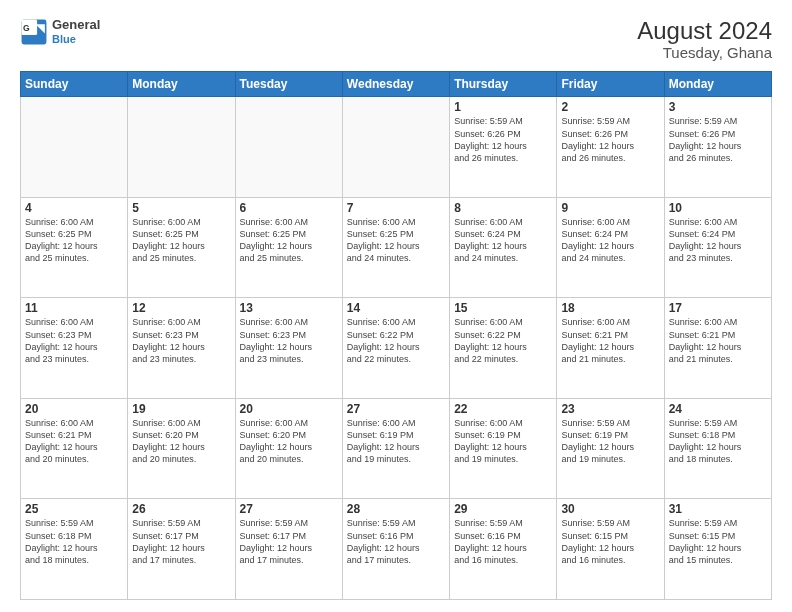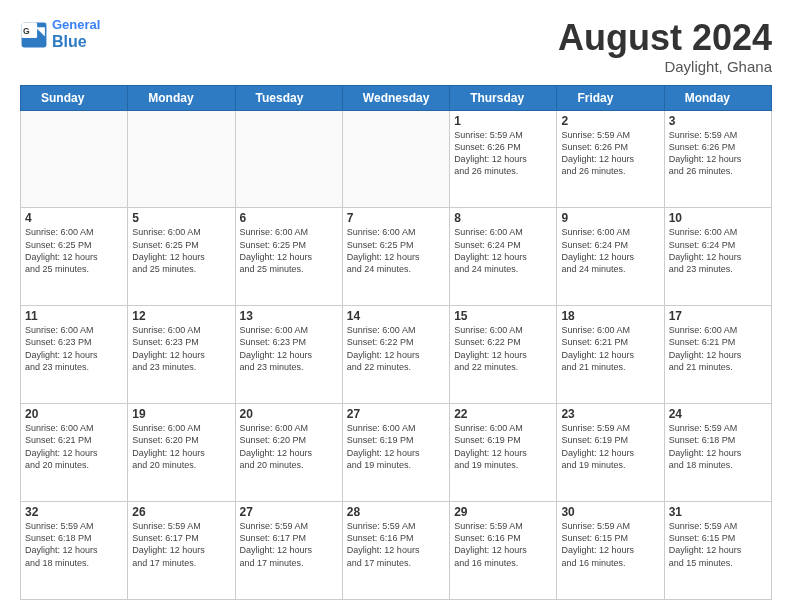--- a/index.html
+++ b/index.html
@@ -29,42 +29,42 @@
       gap: 4px;
     }
     .logo-icon {
       width: 28px;
       height: 28px;
     }
     .title-block {
       text-align: right;
     }
     .main-title {
-      font-size: 36px;
-      font-weight: bold;
+      font-size: 24px;
+      font-weight: normal;
       color: #333;
       line-height: 1.1;
     }
     .subtitle {
       font-size: 15px;
       color: #555;
     }
     .calendar {
       flex: 1;
       border: 1px solid #ccc;
       border-collapse: collapse;
       width: 100%;
       table-layout: fixed;
     }
     .calendar th {
       background: #2e7bc4;
       color: #fff;
       font-size: 12px;
       font-weight: bold;
-      padding: 5px 20px;
+      padding: 5px 4px;
       text-align: left;
       border: 1px solid #2266a8;
     }
     .calendar td {
       border: 1px solid #ccc;
       vertical-align: top;
       padding: 3px 4px;
       font-size: 9.5px;
       color: #333;
       background: #fff;
@@ -95,27 +95,27 @@
 <div class="page">
   <div class="header">
     <div class="logo">
       <svg class="logo-icon" viewBox="0 0 36 36">
         <rect x="2" y="2" width="32" height="32" rx="3" fill="#2e7bc4"></rect>
         <polygon points="20,8 32,8 32,20" fill="white"></polygon>
         <rect x="2" y="2" width="20" height="20" rx="2" fill="white"></rect>
         <text x="4" y="17" font-size="11" font-weight="bold" fill="#333" font-family="Arial">G</text>
       </svg>
       <div>
-        <div style="font-size:13px;font-weight:bold;color:#3b82f6;line-height:1.15;">General</div>
-        <div style="font-size:16px;font-weight:bold;color:#2e7bc4;line-height:1.15;">Blue</div>
+        <div style="font-size:13px;font-weight:bold;color:#404040;line-height:1.15;">General</div>
+        <div style="font-size:11px;font-weight:bold;color:#2e7bc4;line-height:1.15;">Blue</div>
       </div>
     </div>
     <div class="title-block">
       <div class="main-title">August 2024</div>
-      <div class="subtitle">Daylight, Ghana</div>
+      <div class="subtitle">Tuesday, Ghana</div>
     </div>
   </div>
 
   <table class="calendar">
     <thead>
       <tr>
         <th>Sunday</th>
         <th>Monday</th>
         <th>Tuesday</th>
         <th>Wednesday</th>
@@ -300,21 +300,21 @@
           <td>
             <span class="day-number">24</span>
             <div class="day-info" style="white-space: pre-line;">Sunrise: 5:59 AM
 Sunset: 6:18 PM
 Daylight: 12 hours
 and 18 minutes.</div>
           </td>
         </tr>
         <tr class="week-row">
           <td>
-            <span class="day-number">32</span>
+            <span class="day-number">25</span>
             <div class="day-info" style="white-space: pre-line;">Sunrise: 5:59 AM
 Sunset: 6:18 PM
 Daylight: 12 hours
 and 18 minutes.</div>
           </td>
           <td>
             <span class="day-number">26</span>
             <div class="day-info" style="white-space: pre-line;">Sunrise: 5:59 AM
 Sunset: 6:17 PM
 Daylight: 12 hours

